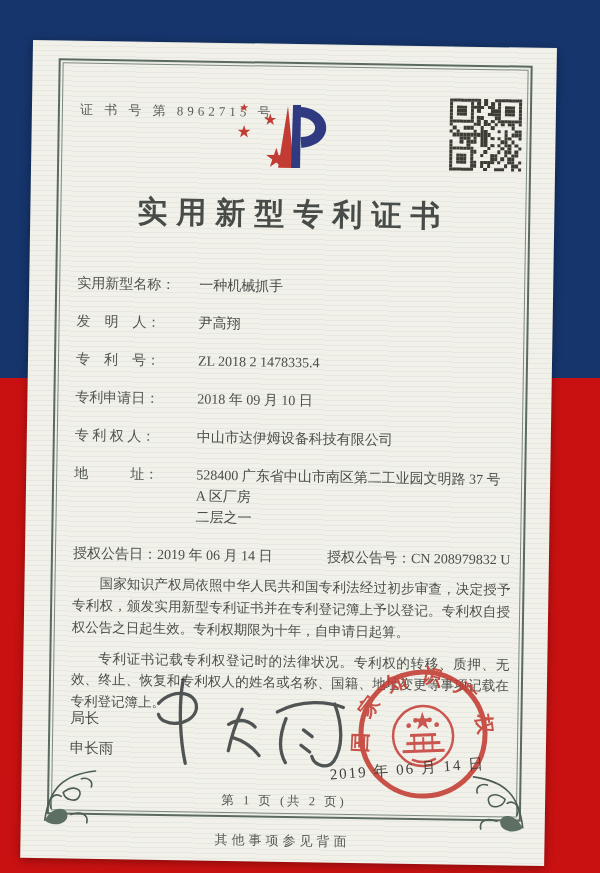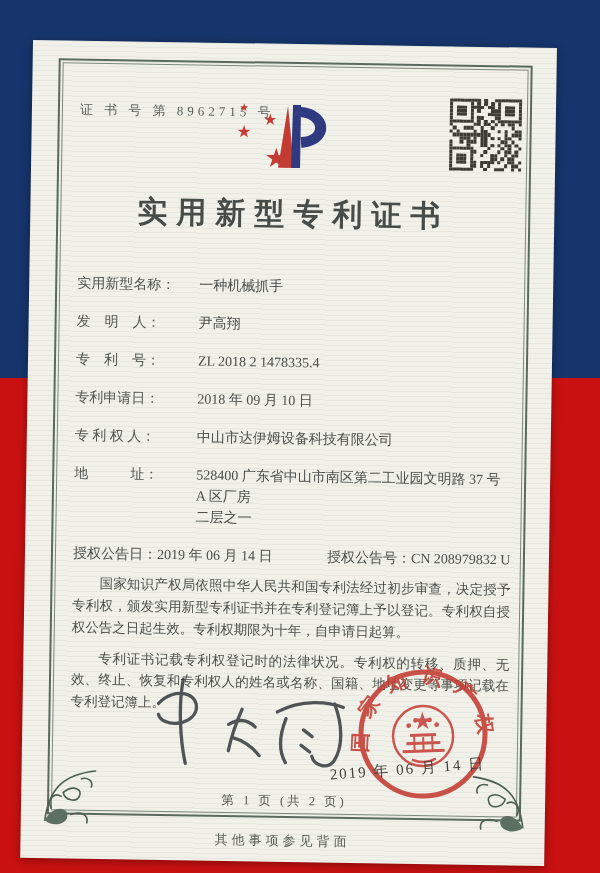--- a/index.html
+++ b/index.html
@@ -359,20 +359,24 @@
             <span>授权公告日：</span><span>2019 年 06 月 14 日</span>
           </span>
           <span>
             <span>授权公告号：</span><span>CN 208979832 U</span>
           </span>
         </div>
         <p class="para">国家知识产权局依照中华人民共和国专利法经过初步审查，决定授予专利权，颁发实用新型专利证书并在专利登记簿上予以登记。专利权自授权公告之日起生效。专利权期限为十年，自申请日起算。</p>
         <p class="para">专利证书记载专利权登记时的法律状况。专利权的转移、质押、无效、终止、恢复和专利权人的姓名或名称、国籍、地址变更等事项记载在专利登记簿上。</p>
       </div>
 
+      <div class="officer">
+        <div>局长</div>
+        <div>申长雨</div>
+      </div>
 
       <svg class="signature" width="220" height="100" viewBox="0 0 200 90">
         <g fill="none" stroke="#34393b" stroke-width="3" stroke-linecap="round" opacity="0.85">
           <path d="M42,8 C38,32 40,62 45,84"></path>
           <path d="M20,30 C34,14 58,20 54,36 C50,50 24,52 20,40"></path>
           <path d="M96,34 C90,48 86,62 84,72"></path>
           <path d="M84,48 C94,42 102,44 108,50"></path>
           <path d="M88,60 C96,62 106,68 112,76"></path>
           <path d="M128,36 C150,24 174,26 188,31"></path>
           <path d="M136,42 C130,58 130,72 136,82"></path>

